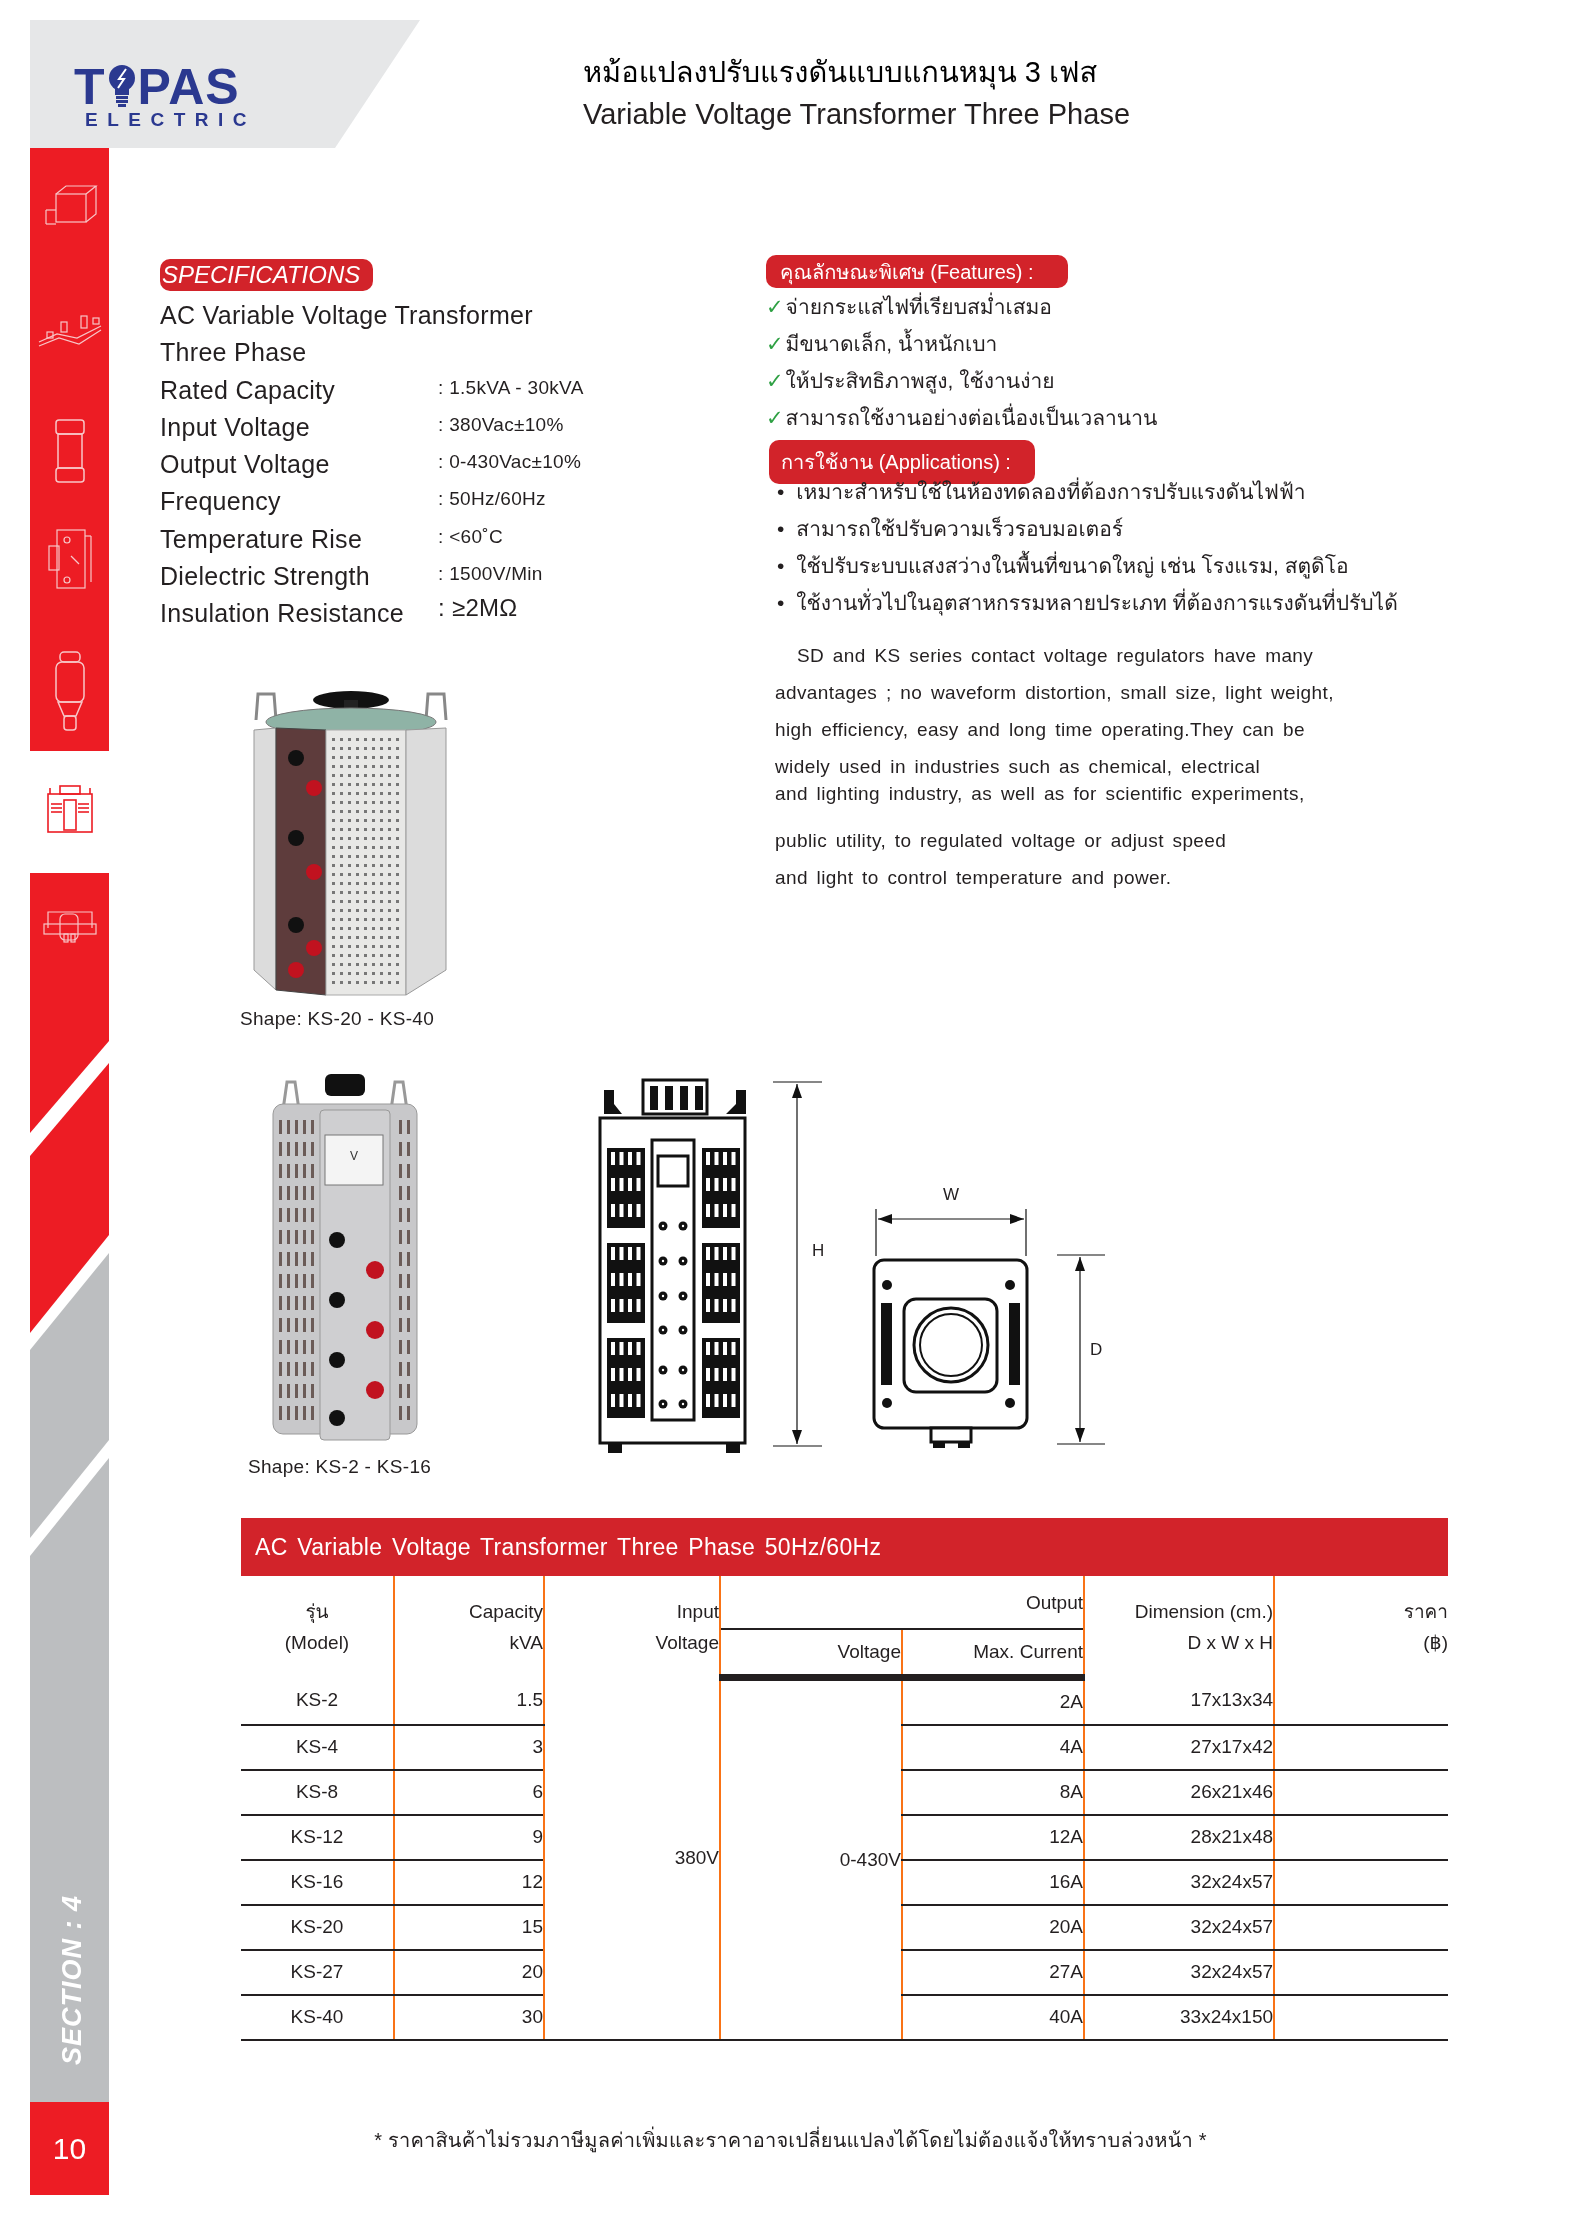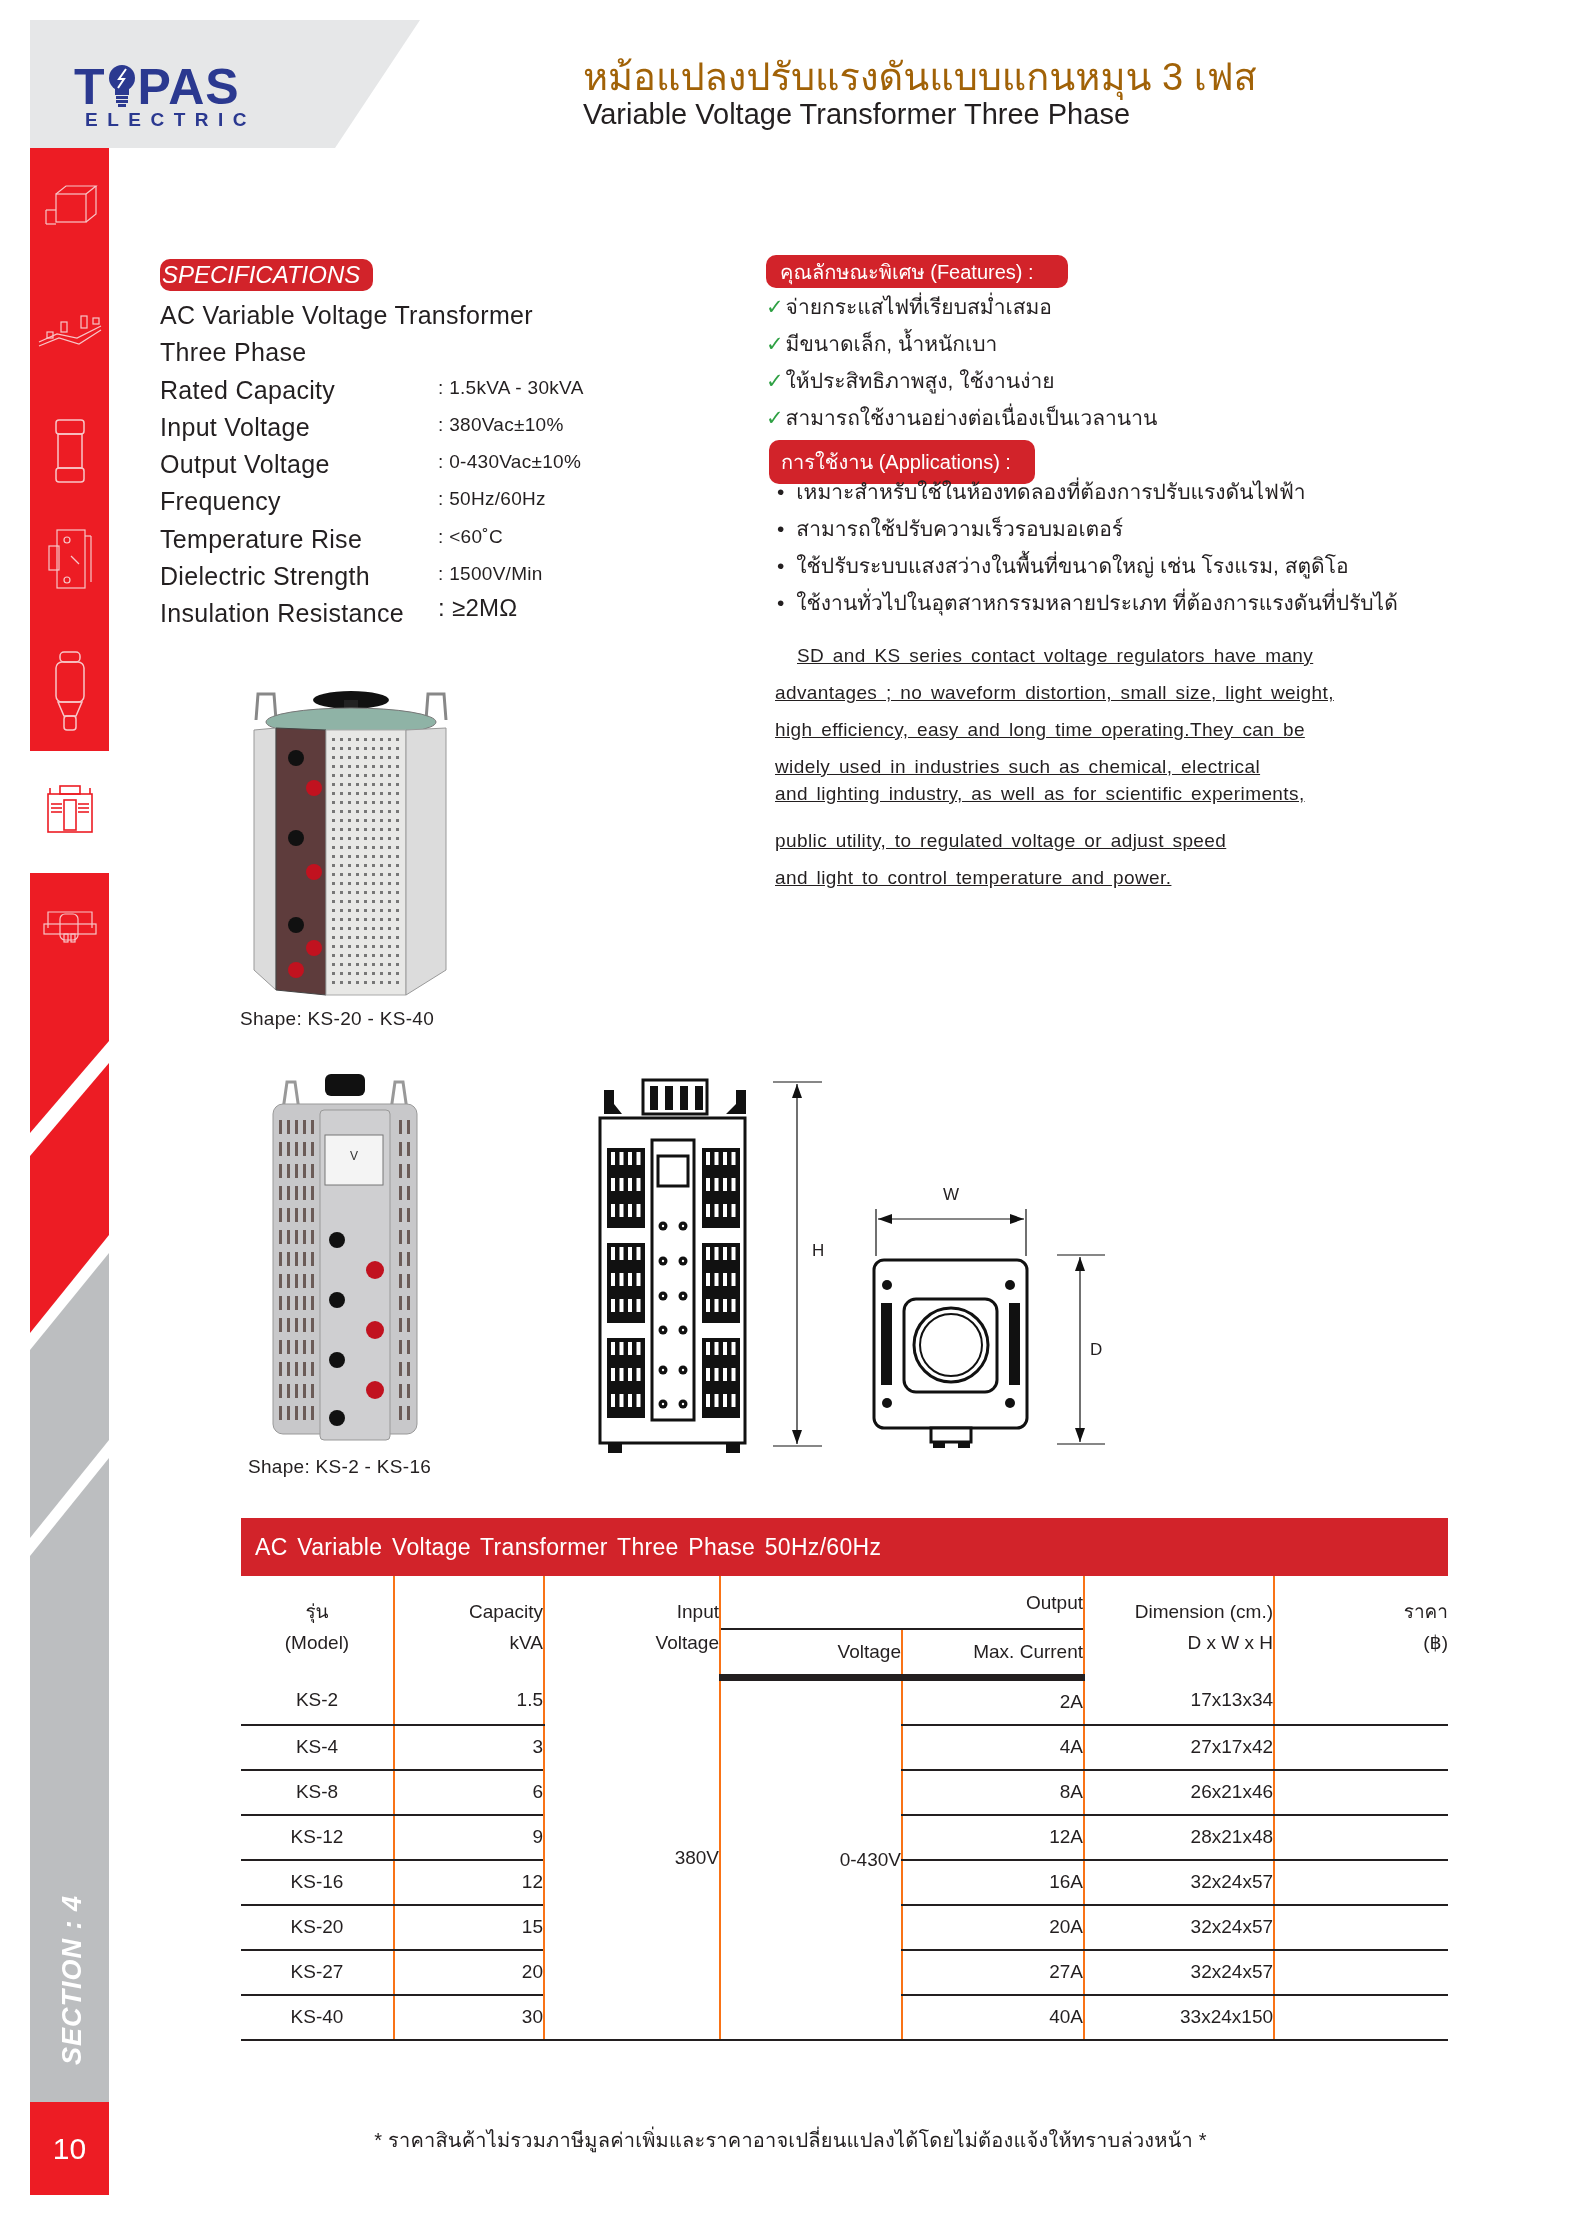--- a/index.html
+++ b/index.html
@@ -4,21 +4,21 @@
 <style>
   html, body { margin:0; padding:0; background:#ffffff; }
   body { width:1581px; height:2218px; position:relative; overflow:hidden;
          font-family:"Liberation Sans", "DejaVu Sans", sans-serif; color:#231f20; }
   .abs { position:absolute; }
 
   
   #hdr-bg { left:30px; top:20px; width:390px; height:128px; }
   #logo-word { left:74px; top:62px; font-size:50px; font-weight:bold; color:#2b3990; letter-spacing:1px; line-height:1; }
   #logo-sub { left:85px; top:110px; font-size:19px; font-weight:bold; color:#2b3990; letter-spacing:9.5px; line-height:1; }
-  #title-th { left:583px; top:58px; font-size:38px; color:#a16207; line-height:1; }
+  #title-th { left:583px; top:58px; font-size:29px; color:#000000; line-height:1; }
   #title-en { left:583px; top:100px; font-size:29px; color:#231f20; line-height:1; }
 
   
   #sidebar { left:30px; top:148px; width:79px; height:2048px; }
   .side-icon { position:absolute; left:0; width:79px; display:flex; justify-content:center; }
   #page-number { left:30px; top:2102px; width:79px; height:93px; display:flex; align-items:center; justify-content:center;
                  color:#fff; font-size:30px; }
   #section-label { left:52px; top:1880px; width:40px; height:200px; }
   #section-label span { position:absolute; left:50%; top:50%; transform:translate(-50%,-50%) rotate(-90deg);
                         white-space:nowrap; color:#fff; font-weight:bold; font-style:italic; font-size:27px; letter-spacing:1px; }
@@ -29,21 +29,21 @@
   .spec-line { position:absolute; left:160px; font-size:25px; color:#231f20; line-height:1; white-space:nowrap; letter-spacing:0.3px; }
   .spec-val { position:absolute; left:438px; font-size:19px; color:#231f20; line-height:1; white-space:nowrap; letter-spacing:0.3px; }
 
   
   #feat-pill { left:766px; top:255px; width:302px; height:33px; font-size:20px; display:flex; align-items:center; padding-left:14px; box-sizing:border-box; }
   #app-pill { left:769px; top:440px; width:266px; height:44px; font-size:20px; display:flex; align-items:center; padding-left:12px; box-sizing:border-box; }
   .feat { position:absolute; left:766px; font-size:21px; line-height:1; white-space:nowrap; color:#231f20; }
   .feat .chk { color:#2ea043; font-weight:bold; margin-right:2px; }
   .app { position:absolute; left:777px; font-size:21px; line-height:1; white-space:nowrap; color:#231f20; }
   .app .dot { margin-right:12px; }
-  .desc { position:absolute; left:775px; font-size:19px; line-height:1; white-space:nowrap; color:#231f20; letter-spacing:0.4px; word-spacing:3px;text-decoration:underline; }
+  .desc { position:absolute; left:775px; font-size:19px; line-height:1; white-space:nowrap; color:#231f20; letter-spacing:0.4px; word-spacing:3px; }
 
   
   .caption { position:absolute; font-size:19px; line-height:1; color:#231f20; white-space:nowrap; letter-spacing:0.3px; }
 
   
   #tbl-banner { left:241px; top:1518px; width:1207px; height:58px; background:#d2232a; color:#fff; font-size:23px;
                 display:flex; align-items:center; padding-left:14px; box-sizing:border-box; letter-spacing:0.3px; word-spacing:3px; }
   #spec-table { position:absolute; left:241px; top:1576px; width:1207px; border-collapse:collapse; table-layout:fixed; }
   #spec-table th, #spec-table td { font-weight:normal; text-align:center; color:#231f20; font-size:19px; padding:0; }
   #spec-table th { font-size:19px; line-height:31px; }

